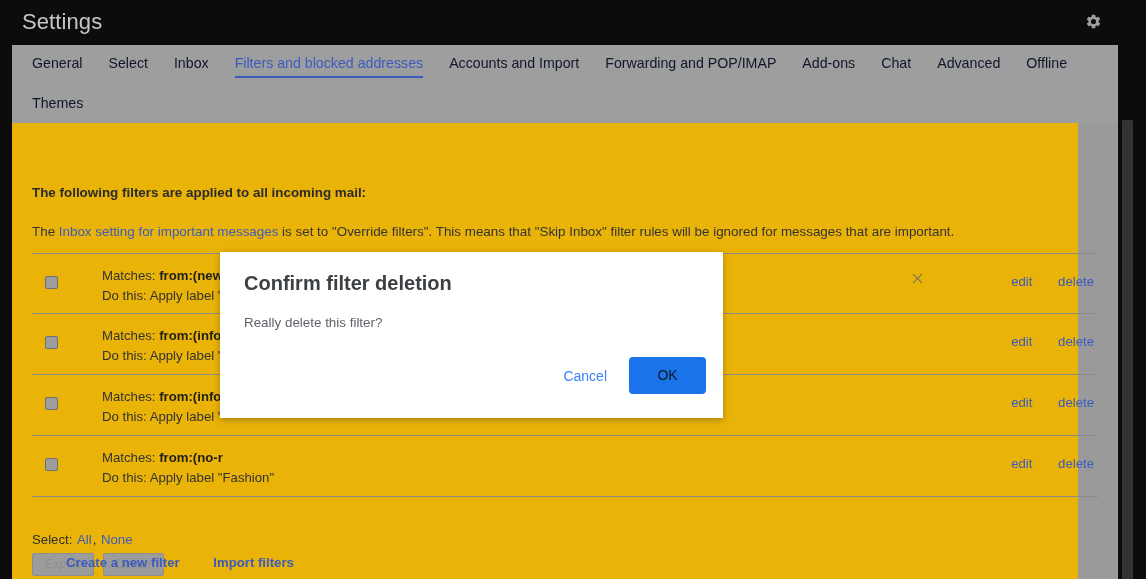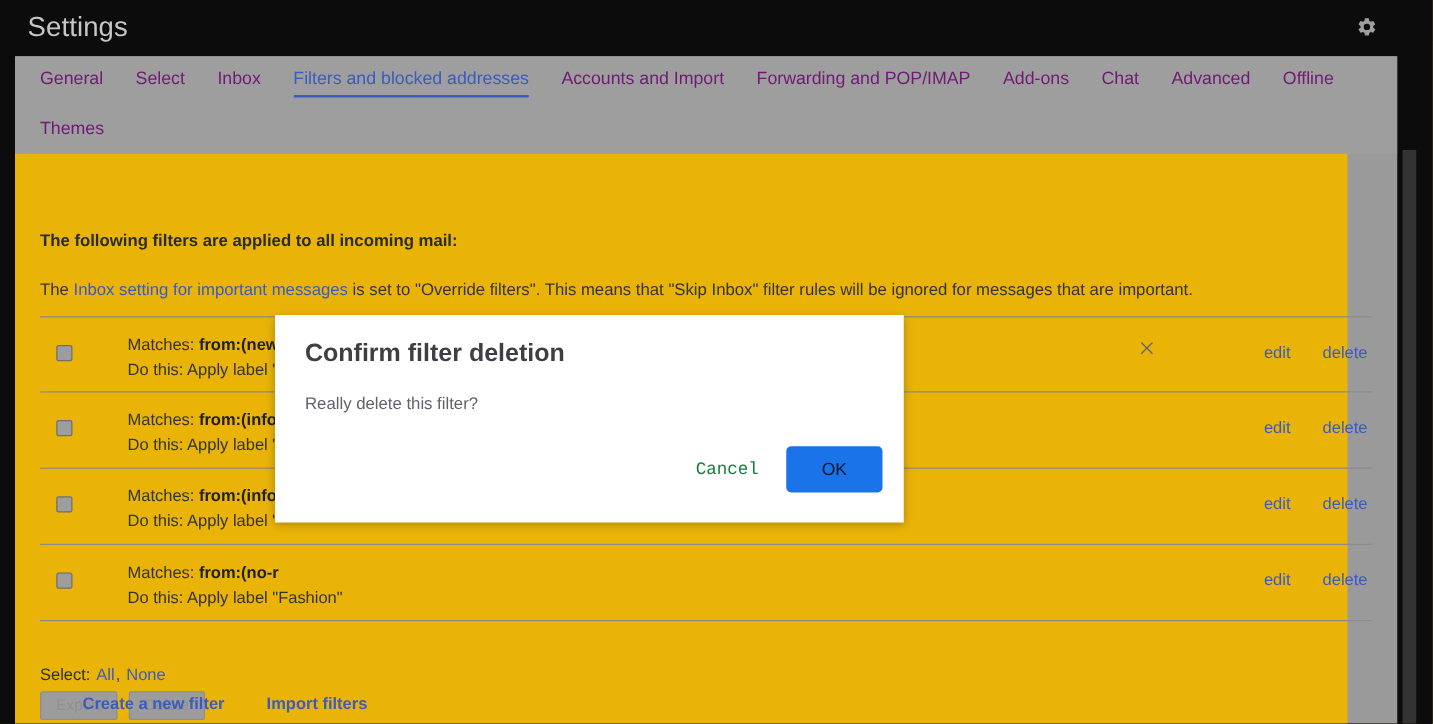--- a/index.html
+++ b/index.html
@@ -62,21 +62,21 @@
     position: absolute;
     left: 20px;
     display: flex;
     align-items: flex-start;
   }
   .tabrow.r1 { top: 10px; }
   .tabrow.r2 { top: 50px; }
   .tab {
     position: relative;
     font-size: 14.2px;
-    color: #701a75;
+    color: #0f172a;
     padding: 0 0 7px 0;
     margin-right: 26px;
     white-space: nowrap;
     line-height: 16px;
   }
   .tab.active { color: #3b5bbf; }
   .tab.active::after {
     content: "";
     position: absolute;
     left: 0; right: 0; bottom: 0;
@@ -239,23 +239,23 @@
     display: flex; align-items: center; justify-content: center;
   }
   #dlg-close svg { display: block; }
   #dlg-actions {
     position: absolute;
     right: 17px; top: 105px;
     display: flex;
     align-items: center;
   }
   #cancel-btn {
-    font-family: Liberation Mono, monospace;
+    font-family: Liberation Sans, sans-serif;
     font-size: 14px;
-    color: #15803d;
+    color: #3b82f6;
     background: transparent;
     border: none;
     padding: 8px 14px;
     margin-right: 8px;
     line-height: 18px;
     text-align: right;
   }
   #ok-btn {
     font-family: "Liberation Sans", sans-serif;
     font-size: 14px;

